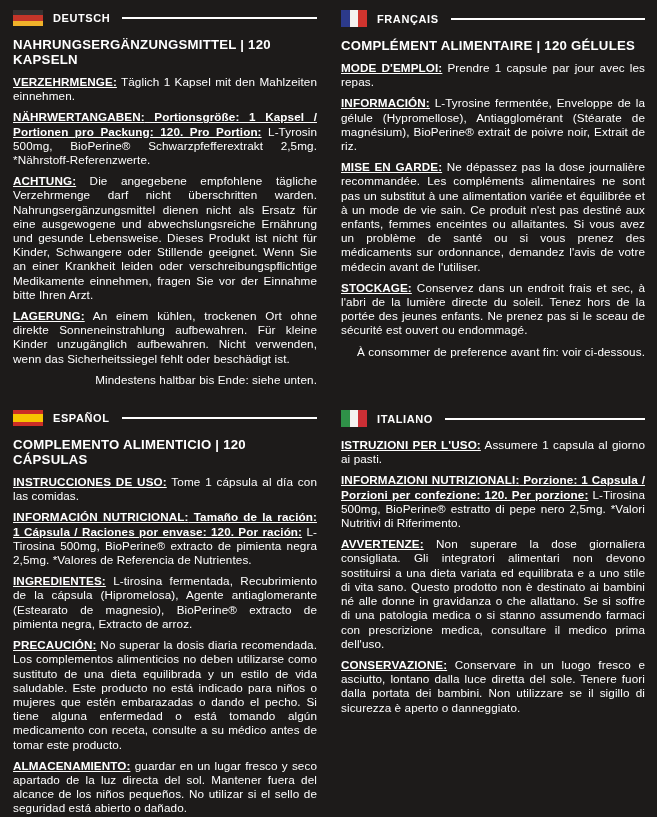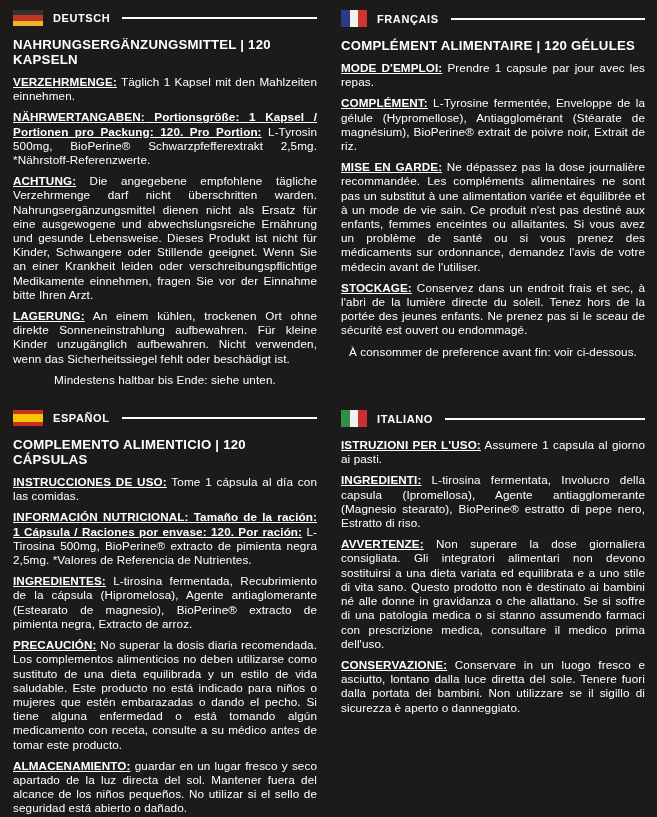--- a/index.html
+++ b/index.html
@@ -17,21 +17,21 @@
   .flag-fr,.flag-it{width:26px;height:17px;}
   .flag-de{background:linear-gradient(#353130 0 33.4%,#c43529 33.4% 66.7%,#efb22a 66.7%);}
   .flag-es{background:linear-gradient(#cb2e26 0 27%,#f7c500 27% 73%,#cb2e26 73%);}
   .flag-fr{background:linear-gradient(90deg,#2c3a8a 0 33.4%,#f4f2f0 33.4% 66.7%,#cf342e 66.7%);}
   .flag-it{background:linear-gradient(90deg,#2f9148 0 33.4%,#f4f2f0 33.4% 66.7%,#cb2f35 66.7%);}
   .lang-name{font-size:11px;font-weight:700;letter-spacing:.6px;}
   .rule{flex:1;height:2px;background:#ffffff;margin-left:2px;}
   .title{font-size:13.2px;font-weight:700;letter-spacing:.25px;margin:8px 0 8px;}
   .para{font-size:11.7px;line-height:14.2px;margin:0 0 7px;text-align:justify;letter-spacing:.1px;}
   .plabel,.pintro{font-weight:700;text-decoration:underline;}
-  .footnote{margin-top:1px;text-align:center;}
+  .footnote{margin-top:1px;text-align:right;}
 </style>
 </head>
 <body>
 
 <div class="page">
   <div class="grid">
 
     <section class="lang-section">
       <div class="lang-header">
         <span class="flag flag-de"></span>
@@ -47,21 +47,21 @@
     </section>
 
     <section class="lang-section">
       <div class="lang-header">
         <span class="flag flag-fr"></span>
         <span class="lang-name">FRANÇAIS</span>
         <span class="rule"></span>
       </div>
       <h2 class="title">COMPLÉMENT ALIMENTAIRE | 120 GÉLULES</h2>
       <p class="para"><span class="plabel">MODE D'EMPLOI:</span><span class="pintro"></span><span class="ptext"> Prendre 1 capsule par jour avec les repas.</span></p>
-      <p class="para"><span class="plabel">COMPLÉMENT:</span><span class="pintro"></span><span class="ptext"> L-Tyrosine fermentée, Enveloppe de la gélule (Hypromellose), Antiagglomérant (Stéarate de magnésium), BioPerine® extrait de poivre noir, Extrait de riz.</span></p>
+      <p class="para"><span class="plabel">INFORMACIÓN:</span><span class="pintro"></span><span class="ptext"> L-Tyrosine fermentée, Enveloppe de la gélule (Hypromellose), Antiagglomérant (Stéarate de magnésium), BioPerine® extrait de poivre noir, Extrait de riz.</span></p>
       <p class="para"><span class="plabel">MISE EN GARDE:</span><span class="pintro"></span><span class="ptext"> Ne dépassez pas la dose journalière recommandée. Les compléments alimentaires ne sont pas un substitut à une alimentation variée et équilibrée et à un mode de vie sain. Ce produit n'est pas destiné aux enfants, femmes enceintes ou allaitantes. Si vous avez un problème de santé ou si vous prenez des médicaments sur ordonnance, demandez l'avis de votre médecin avant de l'utiliser.</span></p>
       <p class="para"><span class="plabel">STOCKAGE:</span><span class="pintro"></span><span class="ptext"> Conservez dans un endroit frais et sec, à l'abri de la lumière directe du soleil. Tenez hors de la portée des jeunes enfants. Ne prenez pas si le sceau de sécurité est ouvert ou endommagé.</span></p>
       <p class="para footnote">À consommer de preference avant fin: voir ci-dessous.</p>
     </section>
 
     <section class="lang-section">
       <div class="lang-header">
         <span class="flag flag-es"></span>
         <span class="lang-name">ESPAÑOL</span>
         <span class="rule"></span>
@@ -75,21 +75,21 @@
 
     </section>
 
     <section class="lang-section">
       <div class="lang-header">
         <span class="flag flag-it"></span>
         <span class="lang-name">ITALIANO</span>
         <span class="rule"></span>
       </div>
       <p class="para"><span class="plabel">ISTRUZIONI PER L'USO:</span><span class="pintro"></span><span class="ptext"> Assumere 1 capsula al giorno ai pasti.</span></p>
-      <p class="para"><span class="plabel">INGREDIENTI:</span><span class="pintro"></span><span class="ptext"> L-tirosina fermentata, Involucro della capsula (Ipromellosa), Agente antiagglomerante (Magnesio stearato), BioPerine® estratto di pepe nero, Estratto di riso.</span></p>
+      <p class="para"><span class="plabel">INFORMAZIONI NUTRIZIONALI:</span><span class="pintro"> Porzione: 1 Capsula / Porzioni per confezione: 120. Per porzione:</span><span class="ptext"> L-Tirosina 500mg, BioPerine® estratto di pepe nero 2,5mg. *Valori Nutritivi di Riferimento.</span></p>
       <p class="para"><span class="plabel">AVVERTENZE:</span><span class="pintro"></span><span class="ptext"> Non superare la dose giornaliera consigliata. Gli integratori alimentari non devono sostituirsi a una dieta variata ed equilibrata e a uno stile di vita sano. Questo prodotto non è destinato ai bambini né alle donne in gravidanza o che allattano. Se si soffre di una patologia medica o si stanno assumendo farmaci con prescrizione medica, consultare il medico prima dell'uso.</span></p>
       <p class="para"><span class="plabel">CONSERVAZIONE:</span><span class="pintro"></span><span class="ptext"> Conservare in un luogo fresco e asciutto, lontano dalla luce diretta del sole. Tenere fuori dalla portata dei bambini. Non utilizzare se il sigillo di sicurezza è aperto o danneggiato.</span></p>
 
     </section>
 
   </div>
 
 </div>
 
 </body></html>

